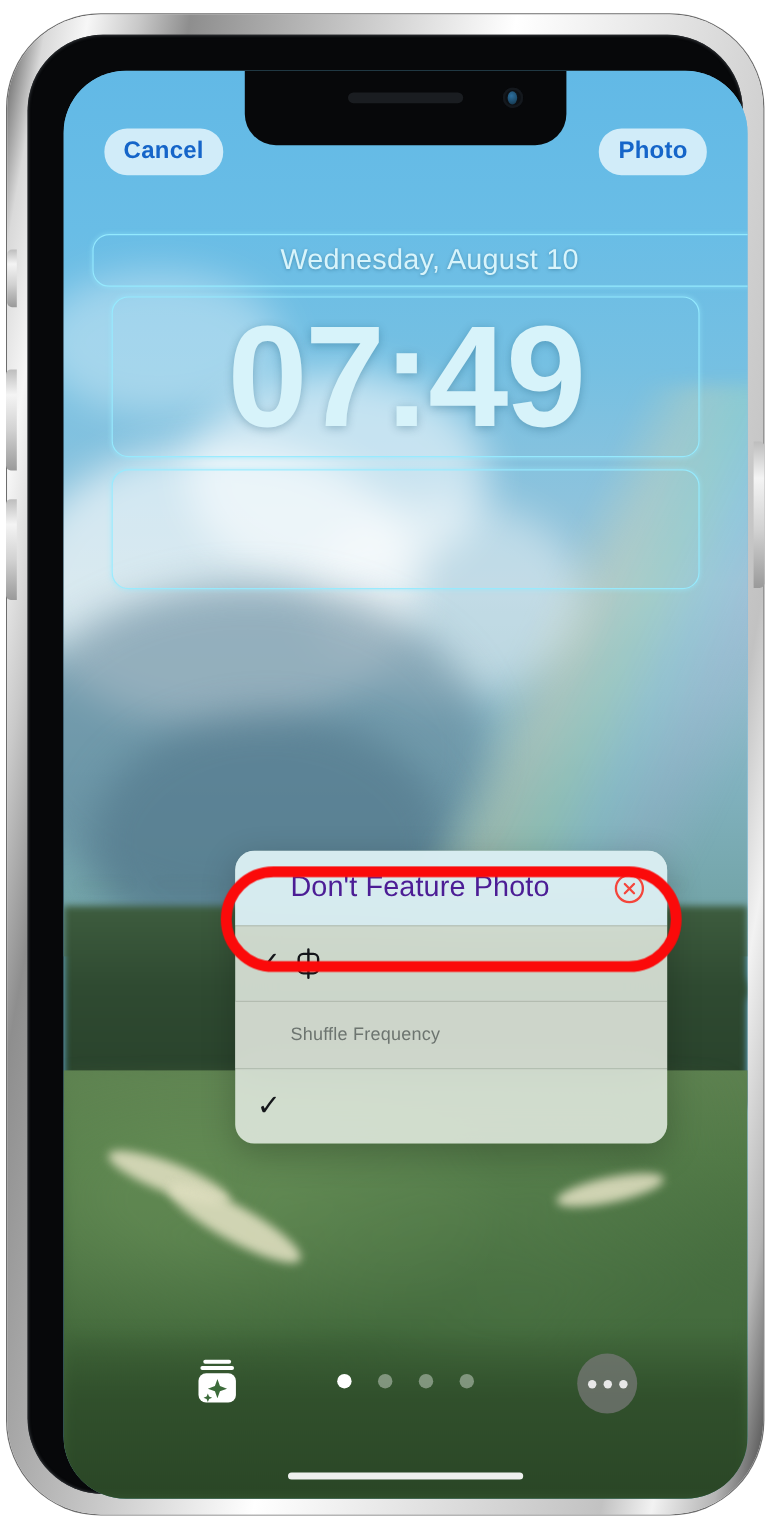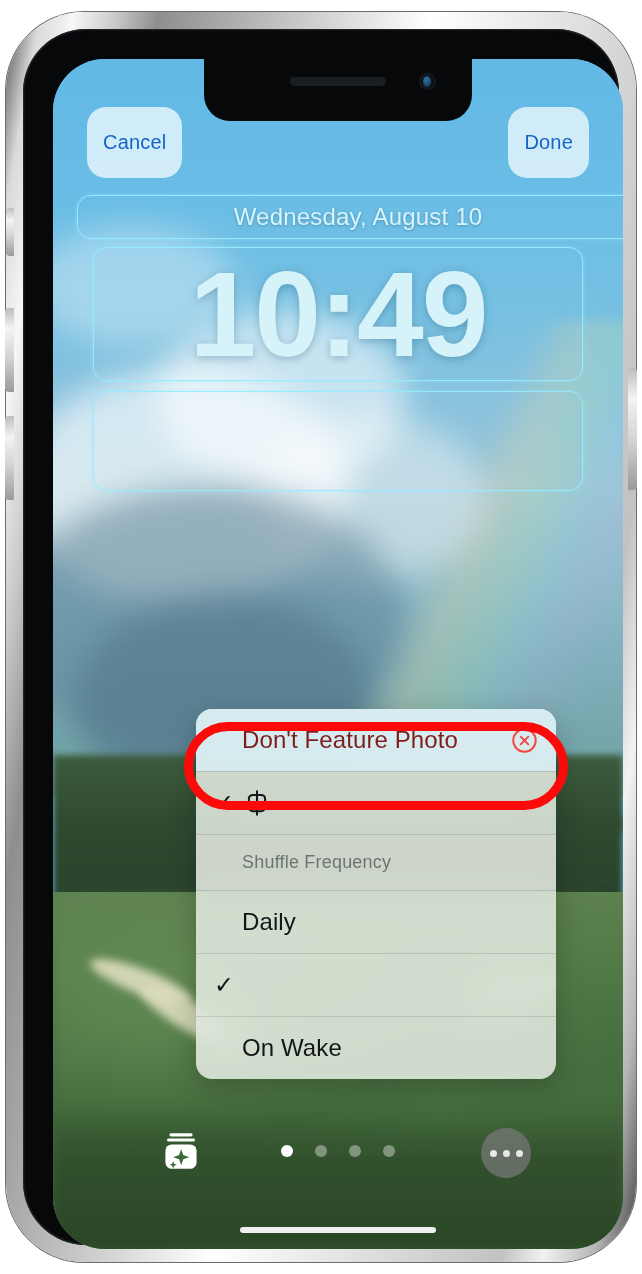--- a/index.html
+++ b/index.html
@@ -129,25 +129,25 @@
   }
   #front-camera::after{
     content:""; position:absolute; left:4px; top:3px;
     width:8px; height:11px; border-radius:50%;
     background:radial-gradient(circle at 40% 35%,#2c6f9e,#133246);
   }
 
   
   .top-pill{
     position:absolute; top:48px;
-    padding:24px 16px;
+    padding:8px 16px;
     border-radius:19px;
     background:rgba(233,246,252,0.82);
     color:#1565c9;
-    font-size:20px; font-weight:normal;
+    font-size:20px; font-weight:bold;
     letter-spacing:.2px;
     z-index:30;
     cursor:pointer;
   }
   #cancel-button{ left:34px; }
   #done-button{ right:34px; }
 
   
   .ls-box{
     position:absolute;
@@ -205,35 +205,35 @@
   .row-label{
     flex:1; font-size:24px; color:#14161a; letter-spacing:.1px;
   }
   .row-icon{ flex:none; display:flex; align-items:center; }
 
   
   #row-dont-feature{
     background:rgba(215,237,243,0.86);
     height:62px;
   }
-  #row-dont-feature .row-label{ color:#7f1d1d; padding-left:28px; }
+  #row-dont-feature .row-label{ color:#4c1d95; padding-left:28px; }
 
   .menu-section{
     position:relative;
     height:56px;
     display:flex; align-items:center;
     padding:0 18px 0 46px;
     background:rgba(206,214,204,0.7);
   }
   .menu-section::before{
     content:""; position:absolute; left:0; right:0; top:0;
     height:1px; background:rgba(60,70,60,.18);
   }
   #shuffle-frequency-label{
-    font-size:18px; color:#6d7570; letter-spacing:.2px;
+    font-size:15px; color:#6d7570; letter-spacing:.2px;
   }
 
   
   #red-highlight{
     position:absolute;
     left:131px; top:663px;
     width:384px; height:88px;
     border:9px solid #fb0a0a;
     border-radius:44px;
     z-index:33;
@@ -299,28 +299,28 @@
         <div class="path p3"></div>
         <div class="dark-bush"></div>
       </div>
 
       <div id="notch">
         <div id="speaker-grille"></div>
         <div id="front-camera"></div>
       </div>
 
       <div class="top-pill" id="cancel-button">Cancel</div>
-      <div class="top-pill" id="done-button">Done</div>
+      <div class="top-pill" id="done-button">Photo</div>
 
       <div class="ls-box" id="date-widget">
         <span id="date-text">Wednesday, August 10</span>
       </div>
 
       <div class="ls-box" id="time-widget">
-        <span id="time-text">10:49</span>
+        <span id="time-text">07:49</span>
       </div>
 
       <div class="ls-box" id="widget-slot"></div>
 
       <div id="context-menu">
 
         <div class="menu-row" id="row-dont-feature">
           <span class="row-label">Don't Feature Photo</span>
           <span class="row-icon">
             <svg width="27" height="27" viewBox="0 0 24 24">
@@ -337,33 +337,25 @@
               <rect x="5.5" y="5.5" width="13" height="13" rx="3.2" fill="none" stroke="#14161a" stroke-width="1.6"></rect>
               <path d="M12 2.6 V21.4 M2.6 12 H21.4" stroke="#14161a" stroke-width="1.6" stroke-linecap="round"></path>
             </svg>
           </span>
         </div>
 
         <div class="menu-section">
           <span id="shuffle-frequency-label">Shuffle Frequency</span>
         </div>
 
-        <div class="menu-row">
-          <span class="row-check"></span>
-          <span class="row-label">Daily</span>
-        </div>
 
         <div class="menu-row">
           <span class="row-check">✓</span>
         </div>
 
-        <div class="menu-row">
-          <span class="row-check"></span>
-          <span class="row-label">On Wake</span>
-        </div>
 
 
       </div>
 
       <div id="red-highlight"></div>
 
       <div id="shuffle-icon-button">
         <svg width="48" height="48" viewBox="0 0 24 24">
           <path d="M7 3.4 H17" stroke="#fff" stroke-width="1.6" stroke-linecap="round"></path>
           <path d="M5.8 6.0 H18.2" stroke="#fff" stroke-width="1.6" stroke-linecap="round"></path>

